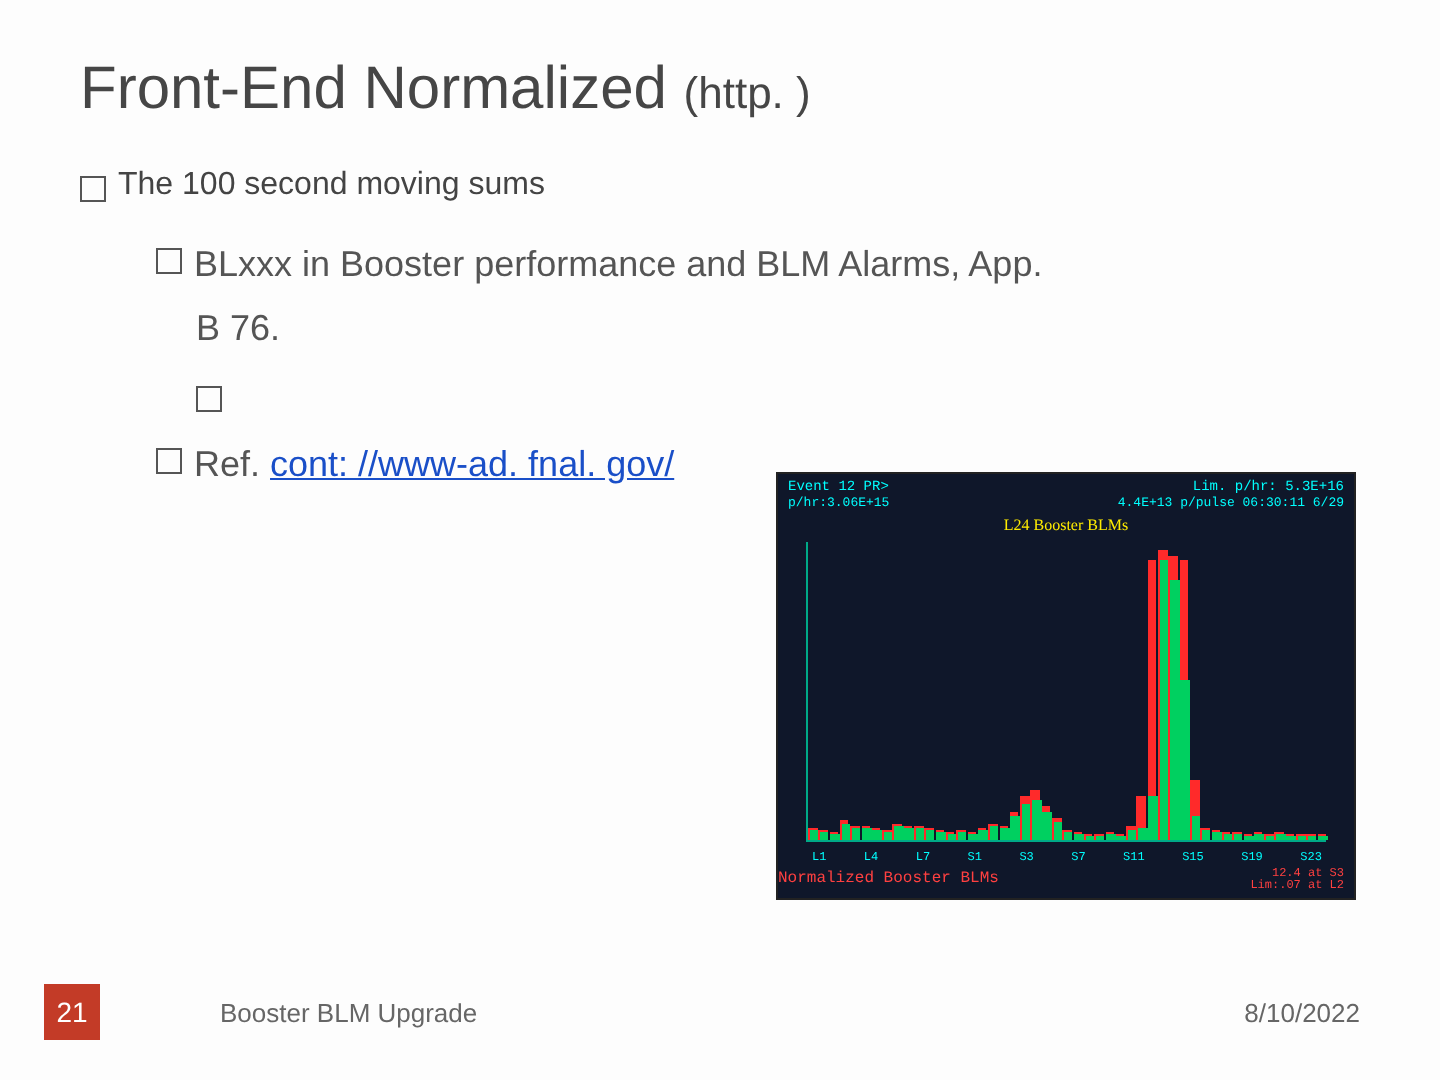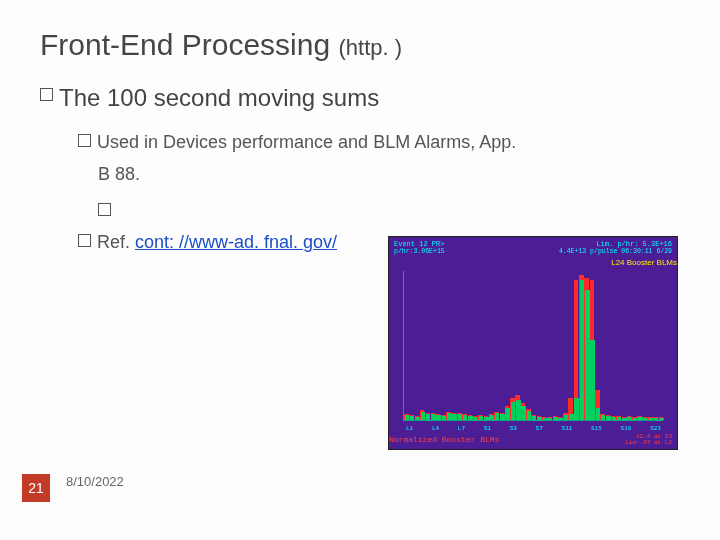--- a/index.html
+++ b/index.html
@@ -34,21 +34,21 @@
   }
   .cb {
     width: 13px;
     height: 13px;
     border: 1.5px solid #555;
     display: inline-block;
     flex-shrink: 0;
     margin-top: 4px;
   }
   .lvl1 {
-    font-size: 24px;
+    font-size: 16px;
     color: #444;
     margin-left: 0;
     margin-bottom: 18px;
   }
   .lvl2-wrap {
     margin-left: 38px;
   }
   .lvl2 {
     font-size: 18px;
     color: #555;
@@ -72,21 +72,21 @@
   .link {
     color: #1a4fc8;
     text-decoration: underline;
   }
   .chart {
     position: absolute;
     right: 42px;
     top: 236px;
     width: 290px;
     height: 214px;
-    background: #4c1d95;
+    background: #0f172a;
     border: 1px solid #222;
   }
   .chart-header {
     display: flex;
     justify-content: space-between;
     font-size: 7px;
     color: #0ff;
     padding: 3px 5px 0 5px;
     font-family: "Courier New", monospace;
   }
@@ -94,23 +94,23 @@
     display: flex;
     justify-content: space-between;
     font-size: 6.5px;
     color: #0ff;
     padding: 0 5px 2px 5px;
     font-family: "Courier New", monospace;
   }
   .chart-title {
     color: #ffec00;
     font-size: 8px;
-    text-align: right;
+    text-align: center;
     margin-top: 1px;
-    font-family: Liberation Sans, sans-serif;
+    font-family: Liberation Serif, serif;
   }
   .chart-area {
     position: relative;
     width: 260px;
     height: 150px;
     margin: 4px auto 0 auto;
     border-left: 1px solid #0a8;
     border-bottom: 1px solid #0a8;
   }
   .bar {
@@ -141,26 +141,27 @@
     bottom: 2px;
     right: 5px;
     font-size: 6px;
     color: #ff4040;
     font-family: "Courier New", monospace;
     text-align: right;
     line-height: 1.1;
   }
   .footer {
     position: absolute;
-    bottom: 38px;
+    bottom: 20px;
     left: 0;
     width: 100%;
     display: flex;
-    align-items: flex-start;
+    align-items: center;
     padding: 0 40px 0 22px;
+    gap: 44px;
   }
   .page-num {
     width: 28px;
     height: 28px;
     background: #c33b27;
     color: #fff;
     font-size: 14px;
     display: flex;
     align-items: center;
     justify-content: center;
@@ -174,34 +175,34 @@
   .footer-date {
     font-size: 13px;
     color: #666;
   }
 </style>
 </head>
 <body>
 
 <div class="slide">
   <h1 class="title">
-    <span>Front-End Processing </span><span class="cont">(http. )</span>
+    <span>Front-End Normalized </span><span class="cont">(http. )</span>
   </h1>
 
   <div class="bullet-row lvl1">
     <span class="cb"></span>
     <span>The 100 second moving sums</span>
   </div>
 
   <div class="lvl2-wrap">
     <div class="bullet-row lvl2">
       <span class="cb"></span>
-      <span>Used in Devices performance and BLM Alarms, App.</span>
-    </div>
-    <div class="lvl2-cont">B 88.</div>
+      <span>BLxxx in Booster performance and BLM Alarms, App.</span>
+    </div>
+    <div class="lvl2-cont">B 76.</div>
   </div>
 
   <div class="lvl3-wrap">
     <div class="bullet-row lvl3">
       <span class="cb"></span>
     </div>
   </div>
 
   <div class="lvl2-wrap">
     <div class="bullet-row lvl2">
@@ -336,15 +337,16 @@
       </div>
     <div class="chart-xlabel">Normalized Booster BLMs</div>
     <div class="chart-footer" id="chart-footer">
         <div>12.4 at S3</div>
         <div>Lim:.07 at L2</div>
       </div>
   </div>
 
   <div class="footer">
     <div class="page-num">21</div>
+    <div class="footer-title">Booster BLM Upgrade</div>
     <div class="footer-date">8/10/2022</div>
   </div>
 </div>
 
 </body></html>

